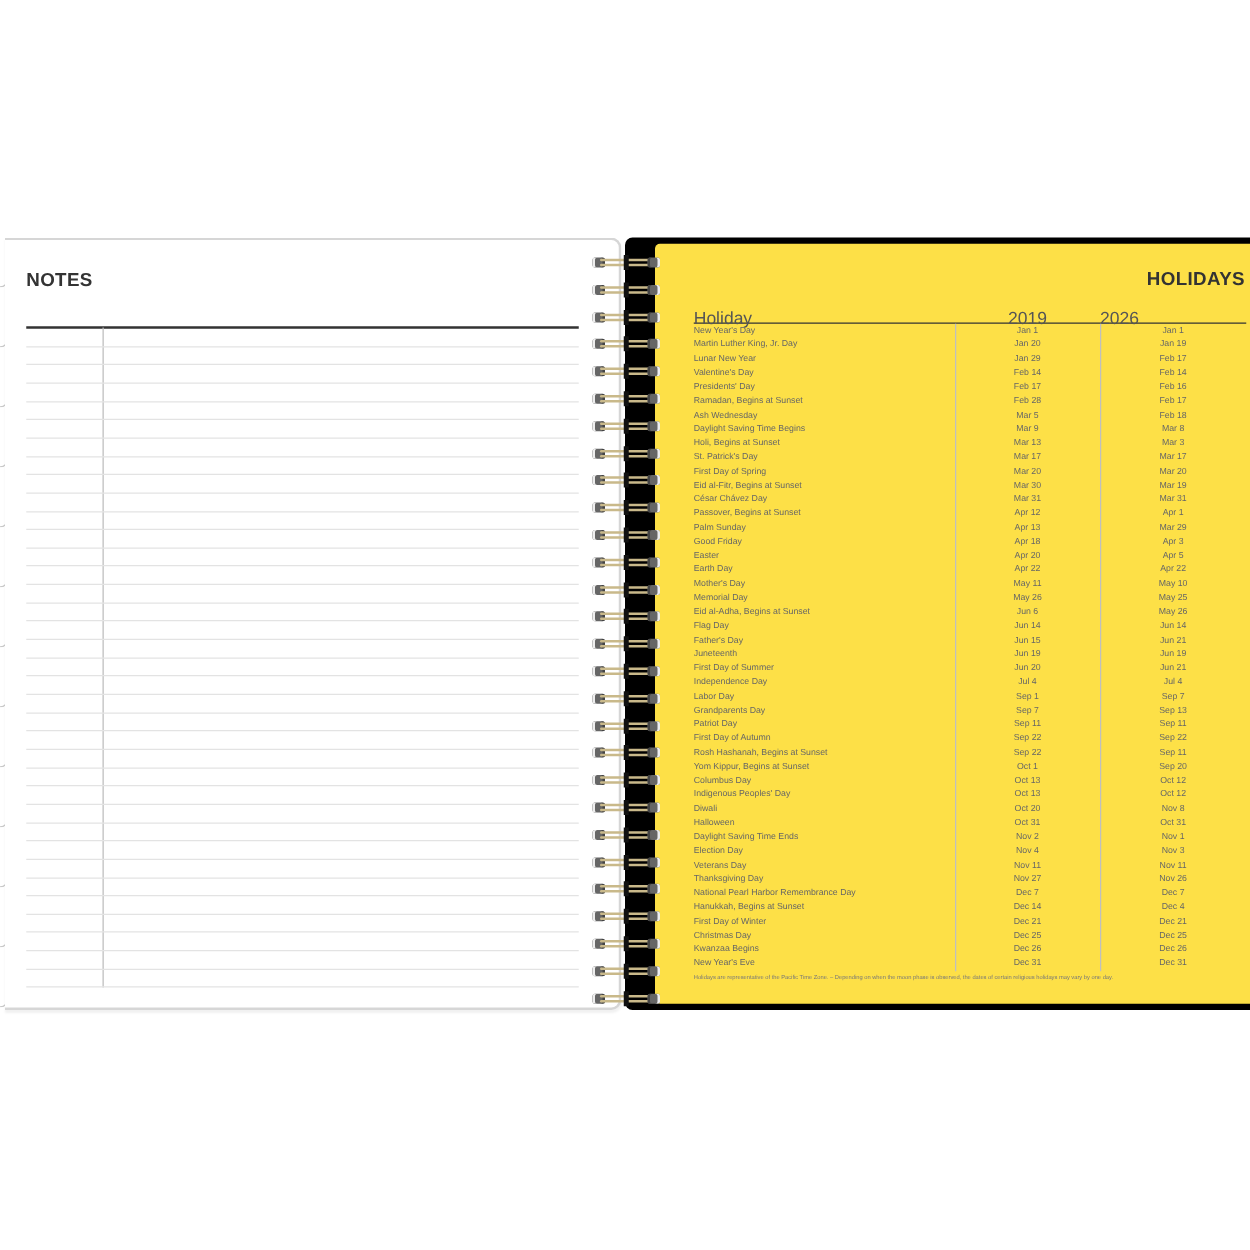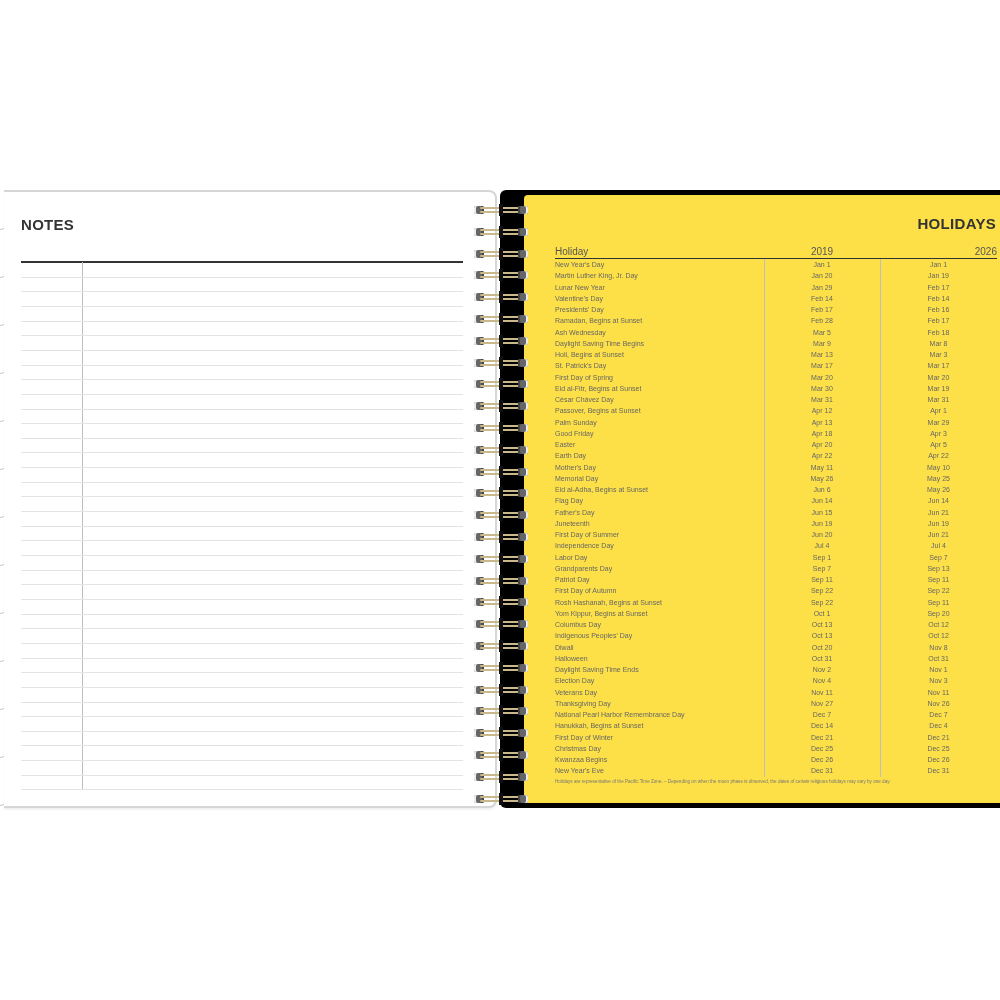--- a/index.html
+++ b/index.html
@@ -24,24 +24,24 @@
   .notes-divider { position: absolute; left: 61px; top: 0; width: 1px; height: 528px; background: #bdbdbd; }
 
   
   .right-cover { position: absolute; left: 500px; top: 190px; width: 500px; height: 618px; background: #000; border-radius: 6px 0 0 6px; }
   .right-page { position: absolute; left: 524px; top: 195px; width: 486px; height: 608px;
     background: #fde047; border-radius: 4px 0 0 4px; }
   .right-title { position: absolute; right: 14px; top: 20px; font-size: 15px; font-weight: 700;
     letter-spacing: 0.3px; color: #333; }
 
   .hol-table { position: absolute; left: 31px; top: 50px; width: 442px; }
-  .hol-header { position: relative; height: 14px; border-bottom: 1.5px solid #333; font-size: 10px; color: #555; }
+  .hol-header { position: relative; height: 14px; border-bottom: 1.5px solid #333; font-size: 14px; color: #555; }
   .hol-header .h-name { position: absolute; left: 0; top: 1px; }
   .hol-header .h-y1 { position: absolute; left: 209px; width: 116px; text-align: center; top: 1px; }
-  .hol-header .h-y2 { position: absolute; left: 325px; width: 117px; text-align: right; top: 1px; }
+  .hol-header .h-y2 { position: absolute; left: 325px; width: 117px; text-align: left; top: 1px; }
   .hol-body { position: relative; }
   .hol-col-line { position: absolute; top: 0; width: 1px; background: #bfbfbf; }
   .hol-row { position: relative; height: 11.25px; font-size: 7px; color: #666; line-height: 11.25px; white-space: nowrap; }
   .hol-row .c-name { position: absolute; left: 0; }
   .hol-row .c-y1 { position: absolute; left: 209px; width: 116px; text-align: center; }
   .hol-row .c-y2 { position: absolute; left: 325px; width: 117px; text-align: center; }
   .hol-foot { position: absolute; left: 31px; top: 584px; width: 450px; font-size: 4.6px; color: #777; white-space: nowrap; }
 
   
   .spiral { position: absolute; left: 474px; top: 204px; width: 54px; height: 600px; }

